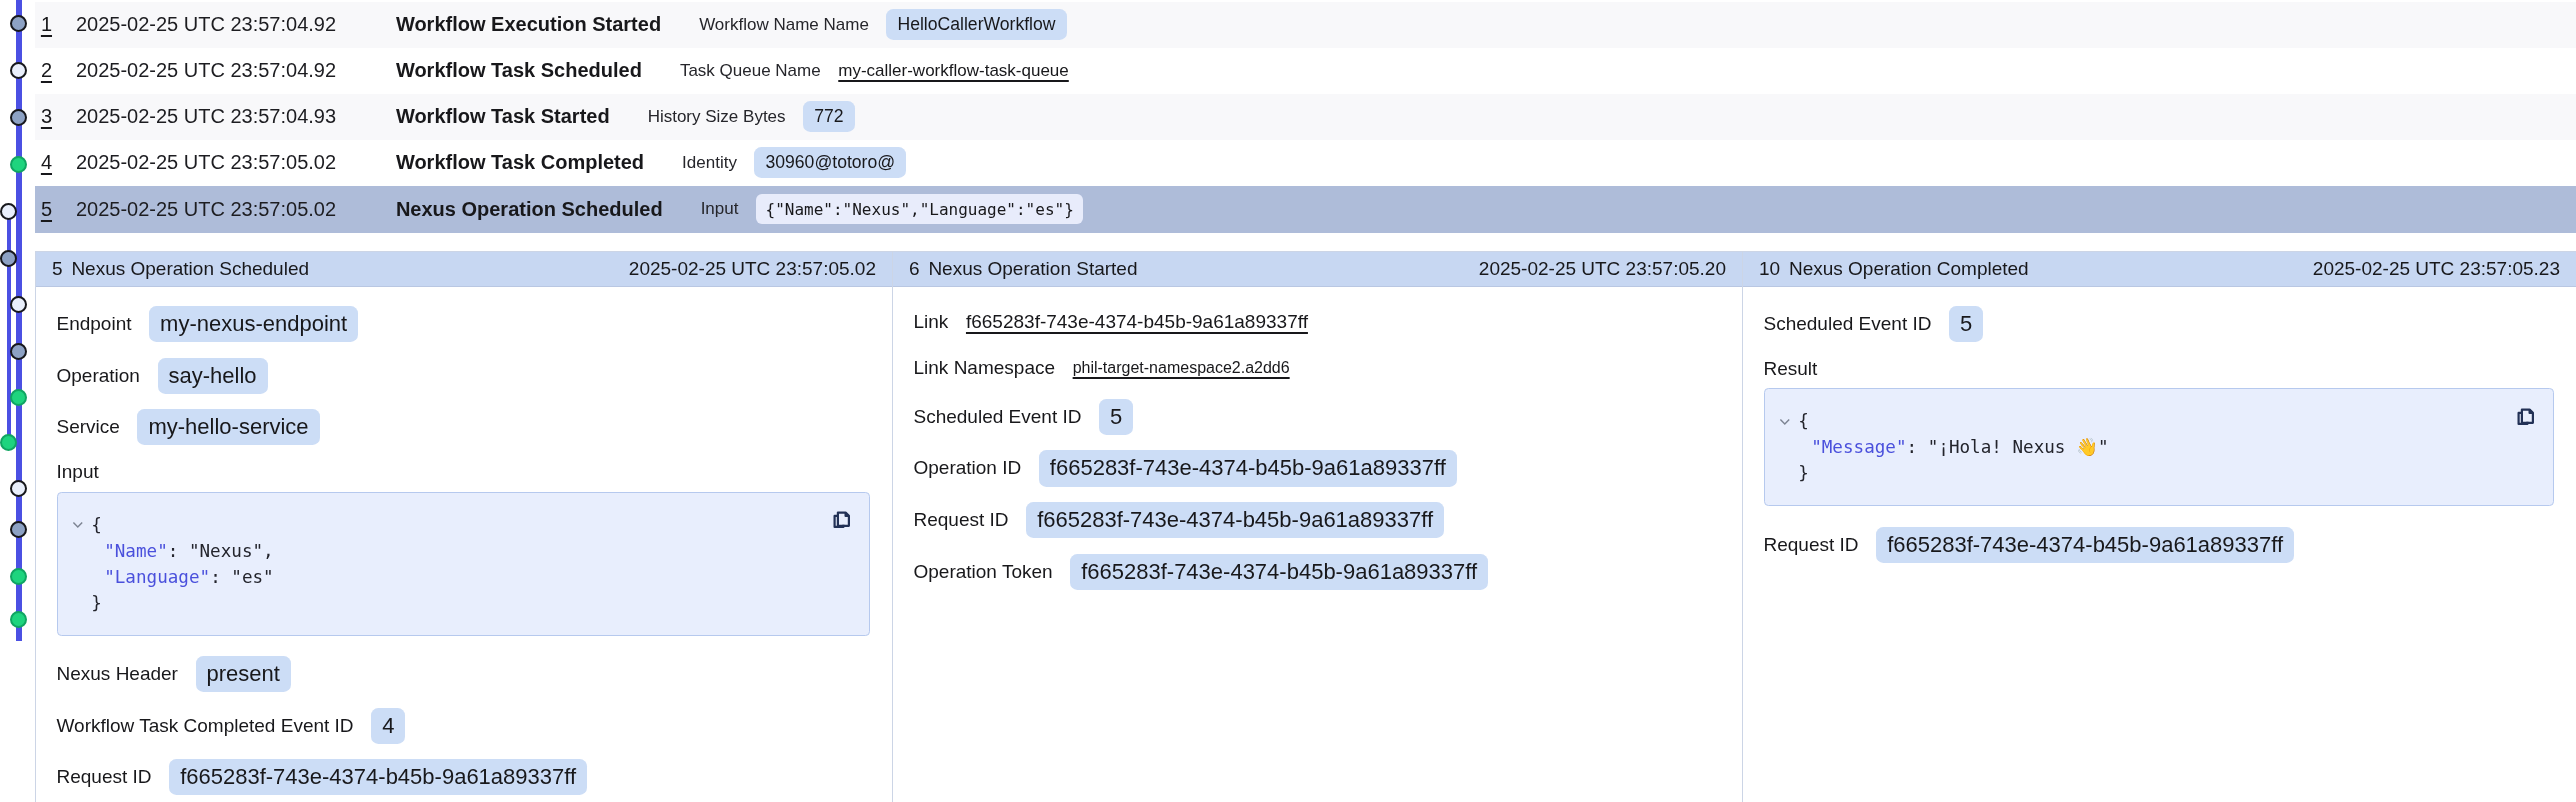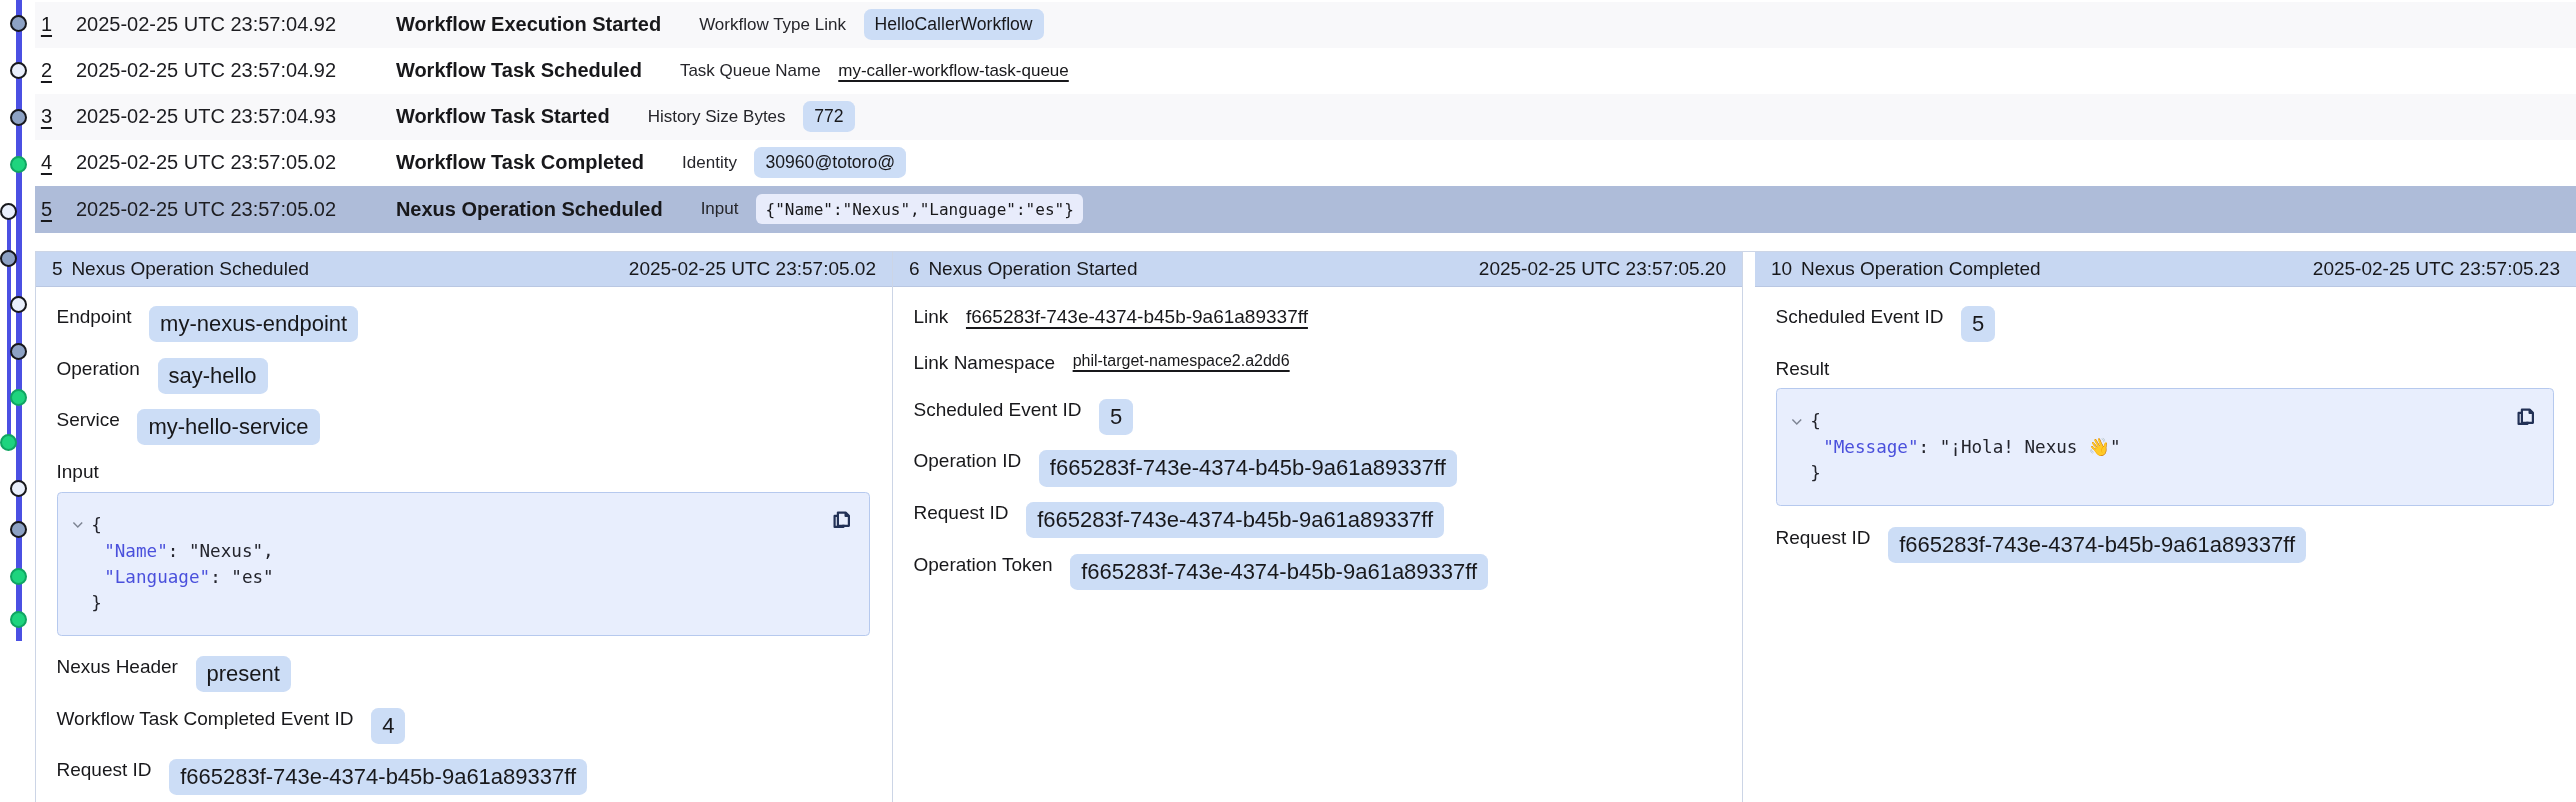--- a/index.html
+++ b/index.html
@@ -31,26 +31,26 @@
   .badge{display:inline-block;background:#ccddf6;border-radius:7.3px;padding:5.1px 11px;font-size:17.6px;color:#18181b;white-space:nowrap;}
   .badge.mono{font-family:"DejaVu Sans Mono",monospace;font-size:16px;background:#e8ecfb;border-radius:5.9px;padding:5.9px 9.5px;}
   a.plain-link{color:#18181b;font-size:17px;text-decoration:underline;text-decoration-thickness:1.5px;text-underline-offset:3.7px;white-space:nowrap;}
 
   
   .panels{position:absolute;left:35px;top:251px;right:0;bottom:0;display:flex;
     border-top:1.5px solid #ccd5e6;border-left:1.5px solid #ccd5e6;background:#ffffff;}
   .panel{display:flex;flex-direction:column;}
   .panel.p1{width:856px;flex:none;}
   .panel.p2{width:849px;flex:none;border-left:1.5px solid #ccd5e6;}
-  .panel.p3{flex:1;border-left:1.5px solid #ccd5e6;padding-left:12px;}
+  .panel.p3{flex:1;border-left:1.5px solid #ccd5e6;}
   .panel-header{height:34px;background:#c7d7f2;display:flex;align-items:center;justify-content:space-between;
     padding:0 16px;font-size:19px;border-bottom:0.7px solid #b9c7e2;flex:none;}
   .panel-title{display:flex;gap:8.8px;white-space:nowrap;}
   .panel-body{padding:19px 22px 0 20.5px;}
-  .field{display:flex;min-height:31px;margin-bottom:15.4px;}
+  .field{display:flex;align-items:center;min-height:31px;margin-bottom:15.4px;}
   .field-label{font-size:19px;margin-right:17.6px;white-space:nowrap;}
   .field .badge{font-size:22px;}
   .label-only{margin-bottom:8.8px;}
 
   
   .code-block{position:relative;background:#e8eefd;border:1.5px solid #b6c9ee;border-radius:4.4px;
     padding:19px 17.6px 19px 11.7px;margin:2.9px 0 20.5px 0;}
   .code-line{font-family:"DejaVu Sans Mono",monospace;font-size:17.6px;line-height:26px;color:#23242c;white-space:pre;}
   .code-line.first{display:flex;align-items:center;}
   .code-key{color:#4a50dc;}
@@ -84,21 +84,21 @@
     <div class="dot main green" style="top:568px;"></div>
     <div class="dot main green" style="top:611px;"></div>
   </div>
 
   <div class="event-list">
 
     <div class="ev-row alt">
       <span class="ev-num"><a href="#">1</a></span>
       <span class="ev-date">2025-02-25 UTC 23:57:04.92</span>
       <span class="ev-name">Workflow Execution Started</span>
-      <span class="ev-label">Workflow Type Link</span>
+      <span class="ev-label">Workflow Name Name</span>
       <span class="badge">HelloCallerWorkflow</span>
     </div>
 
     <div class="ev-row">
       <span class="ev-num"><a href="#">2</a></span>
       <span class="ev-date">2025-02-25 UTC 23:57:04.92</span>
       <span class="ev-name">Workflow Task Scheduled</span>
       <span class="ev-label">Task Queue Name</span>
       <a href="#" class="plain-link">my-caller-workflow-task-queue</a>
     </div>

